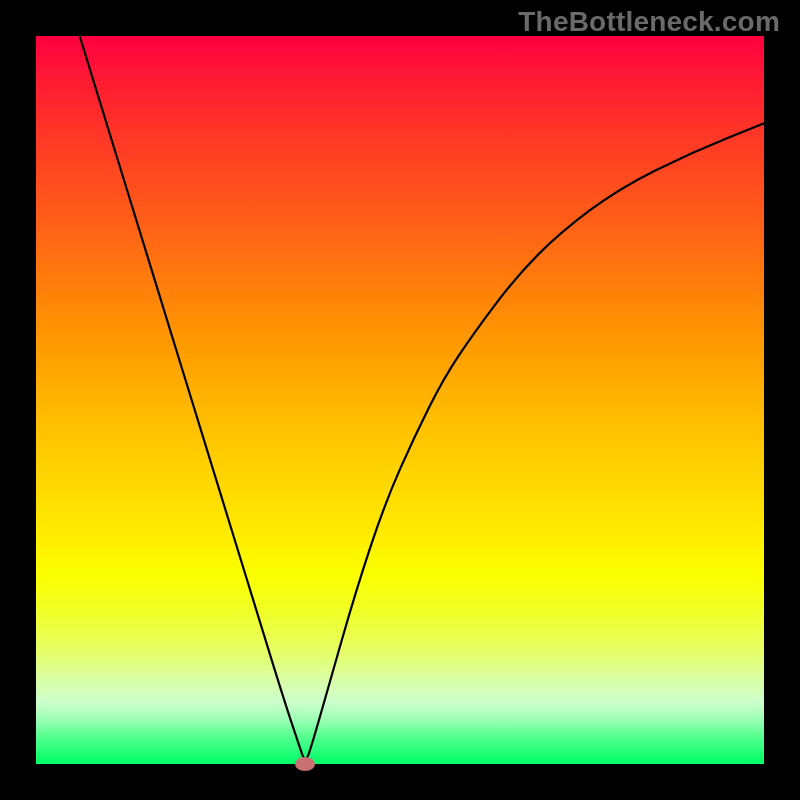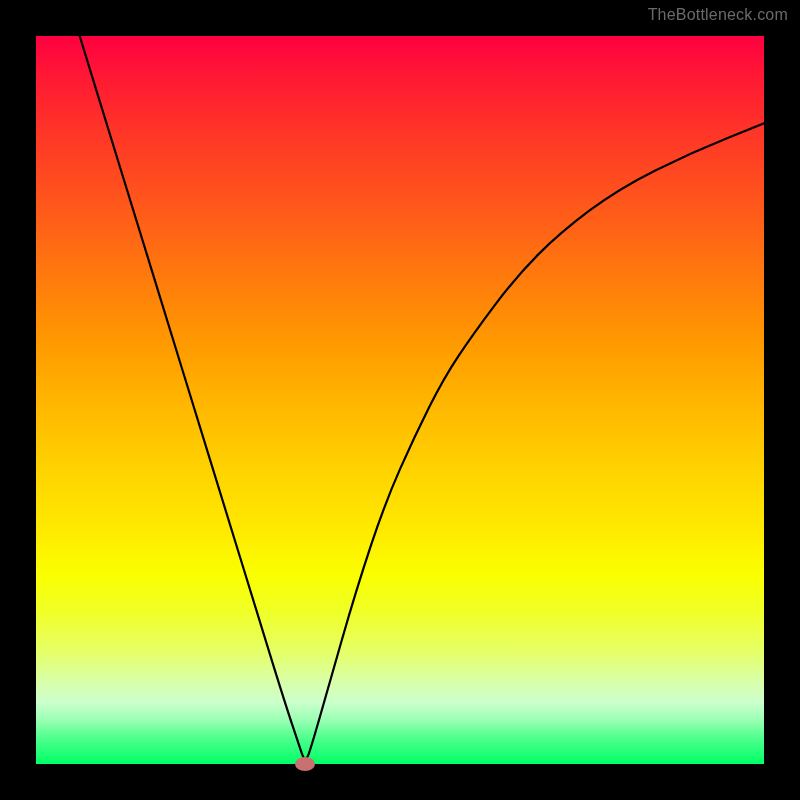--- a/index.html
+++ b/index.html
@@ -39,24 +39,24 @@
       #d9ffa6 88.5%,
       #ccffcc 91.5%,
       #99ffb3 94%,
       #4dff8c 96.5%,
       #00ff66 100%
     );
   }
   .watermark {
     position: absolute;
     top: 6px;
-    right: 12px;
+    right: 20px;
     color: #6a6a6a;
-    font-size: 16px;
-    font-weight: 400;
+    font-size: 28px;
+    font-weight: 700;
     letter-spacing: 0.2px;
     user-select: none;
   }
   .curve-svg {
     position: absolute;
     left: 0;
     top: 0;
     width: 728px;
     height: 728px;
   }

